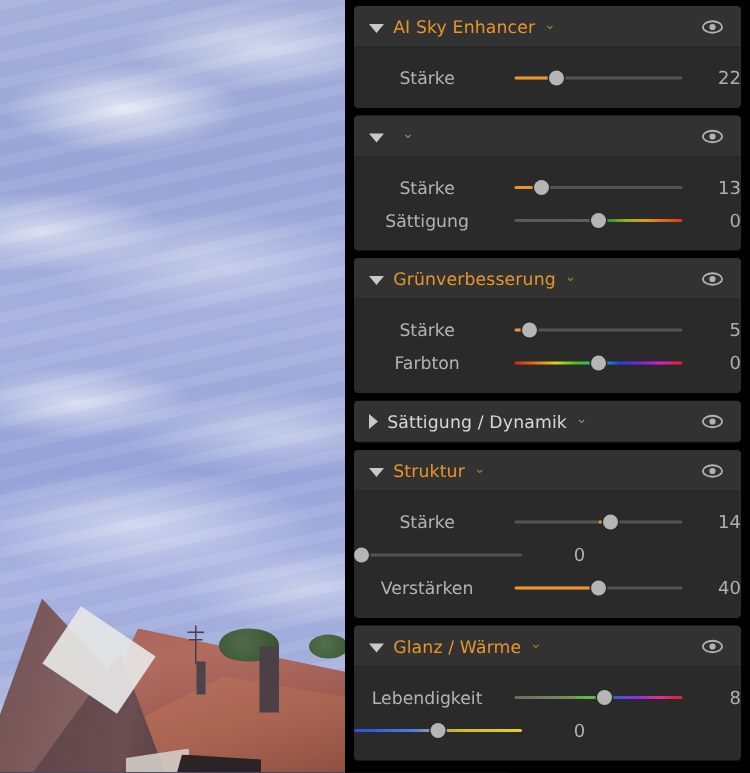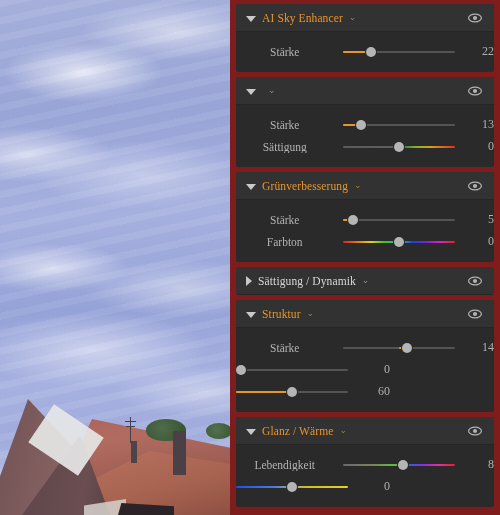--- a/index.html
+++ b/index.html
@@ -46,22 +46,22 @@
        background:radial-gradient(circle at 40% 40%,#51704c,#3a5633);}
   .ant{position:absolute;left:130px;bottom:72px;width:1px;height:26px;background:#46404a;}
   .ant:before{content:"";position:absolute;top:4px;left:-5px;width:11px;height:1px;background:#46404a;}
   .ant:after{content:"";position:absolute;top:9px;left:-4px;width:9px;height:1px;background:#46404a;}
   .darkwin{position:absolute;left:118px;bottom:0;width:56px;height:12px;background:#2b2326;
        clip-path:polygon(6% 0,100% 28%,100% 100%,0 100%);}
   .wall{position:absolute;left:84px;bottom:0;width:42px;height:16px;background:#d6d2cd;
        clip-path:polygon(0 40%,100% 0,100% 100%,0 100%);opacity:.85;}
 
   
-  .panel{width:272px;height:515px;background:#7f1d1d;box-sizing:border-box;
-         padding:4px 6px 0 6px;overflow:hidden;font-family:Liberation Serif, serif;}
+  .panel{width:272px;height:515px;background:#000000;box-sizing:border-box;
+         padding:4px 6px 0 6px;overflow:hidden;}
   .section{background:#2a2a2a;border-radius:3px;margin-bottom:5px;overflow:hidden;}
   .sec-head{display:flex;align-items:center;height:27px;padding:0 11px 0 10px;
             background:#323232;border-bottom:1px solid #262626;}
   .tri{width:0;height:0;margin-right:6px;flex:0 0 auto;}
   .tri.open{border-left:5px solid transparent;border-right:5px solid transparent;
             border-top:6px solid #c9c9c9;margin-top:2px;}
   .tri.closed{border-top:5px solid transparent;border-bottom:5px solid transparent;
               border-left:6px solid #c9c9c9;}
   .sec-title{font-size:11.5px;letter-spacing:.1px;}
   .sec-title.on{color:#e8952a;}
@@ -223,26 +223,27 @@
           </div>
           <div class="row">
             <div class="track-wrap">
               <div class="track" style=""></div>
               <div class="fill" style="left:0;width:5px"></div>
               <div class="knob" style="left:0px"></div>
             </div>
             <div class="val">0</div>
           </div>
           <div class="row">
+            <div class="lbl">Verstärken</div>
             <div class="track-wrap">
               <div class="track" style=""></div>
               <div class="fill" style="left:0;width:56px"></div>
               <div class="knob" style="left:51px"></div>
             </div>
-            <div class="val">60</div>
+            <div class="val">40</div>
           </div>
         </div>
       </div>
       <div class="section">
         <div class="sec-head">
           <div class="tri open"></div>
           <span class="sec-title on">Glanz / Wärme</span>
           <span class="chev">⌄</span>
           <span class="spacer"></span>
           <svg class="eye" viewBox="0 0 20 20">

